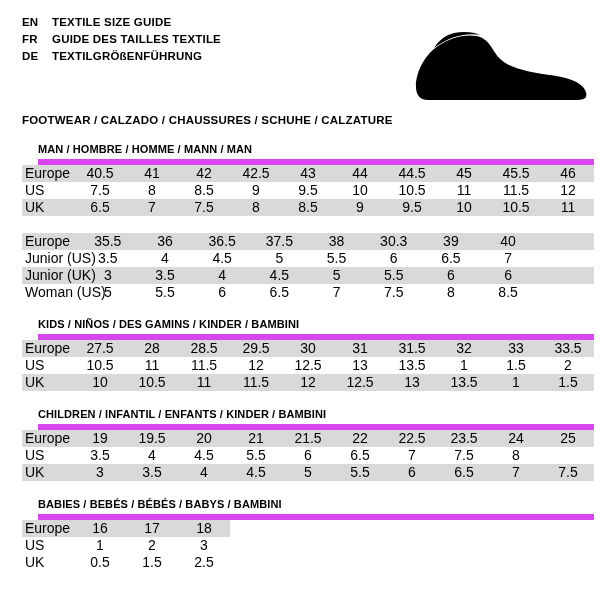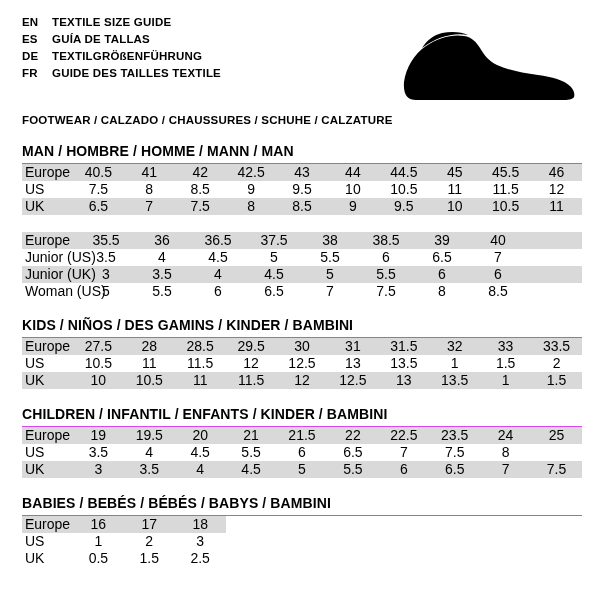--- a/index.html
+++ b/index.html
@@ -12,21 +12,21 @@
     background: #ffffff;
     font-family: "Liberation Sans", sans-serif;
     color: #000000;
     overflow: hidden;
   }
   .page {
     position: relative;
     width: 600px;
     height: 600px;
     box-sizing: border-box;
-    padding: 14px 18px 0 22px;
+    padding: 14px 6px 0 22px;
   }
 
   
   .header {
     position: relative;
     height: 92px;
   }
   .lang-list {
     position: absolute;
     left: 0;
@@ -65,25 +65,26 @@
     font-weight: bold;
     letter-spacing: 0.2px;
     margin-top: 8px;
   }
 
   
   .group {
     margin-top: 17px;
   }
   .group-label {
-    font-size: 14px;
+    font-size: 11px;
     font-weight: bold;
     letter-spacing: 0.1px;
     padding-bottom: 4px;
-    border-bottom: 1px solid #d946ef;
+    border-bottom: 6px solid #d946ef;
+    margin-left: 16px;
   }
   table.size {
     border-collapse: collapse;
     width: 100%;
     table-layout: fixed;
     font-size: 14px;
   }
   table.size td {
     height: 17px;
     line-height: 17px;
@@ -113,30 +114,26 @@
 <div class="page">
 
   <div class="header">
     <div class="lang-list">
 
       <div class="lang-row">
         <span class="lang-code">EN</span>
         <span class="lang-text">TEXTILE SIZE GUIDE</span>
       </div>
       <div class="lang-row">
-        <span class="lang-code">ES</span>
-        <span class="lang-text">GUÍA DE TALLAS</span>
+        <span class="lang-code">FR</span>
+        <span class="lang-text">GUIDE DES TAILLES TEXTILE</span>
       </div>
       <div class="lang-row">
         <span class="lang-code">DE</span>
         <span class="lang-text">TEXTILGRÖßENFÜHRUNG</span>
-      </div>
-      <div class="lang-row">
-        <span class="lang-code">FR</span>
-        <span class="lang-text">GUIDE DES TAILLES TEXTILE</span>
       </div>
 
     </div>
 
     <div class="shoe-wrap">
       <svg width="190" height="76" viewBox="0 0 190 76" xmlns="http://www.w3.org/2000/svg">
         <path fill="#000000" d="M12 54 C14 40 22 26 34 18 C46 10 60 6 72 8 C80 9 84 14 88 20
           C92 27 97 33 105 37 C116 42 130 45 146 47 C160 49 172 52 178 58
           C182 62 183 66 182 69 C181 71 178 72 172 72
           L24 72 C16 72 11 68 12 54 Z"></path>
@@ -197,21 +194,21 @@
   <div class="group">
     <table class="size">
       <tbody>
         <tr class="shaded">
           <td class="rowhead">Europe</td>
           <td>35.5</td>
           <td>36</td>
           <td>36.5</td>
           <td>37.5</td>
           <td>38</td>
-          <td>38.5</td>
+          <td>30.3</td>
           <td>39</td>
           <td>40</td>
           <td></td>
         </tr>
         <tr class="plain">
           <td class="rowhead">Junior (US)</td>
           <td>3.5</td>
           <td>4</td>
           <td>4.5</td>
           <td>5</td>

